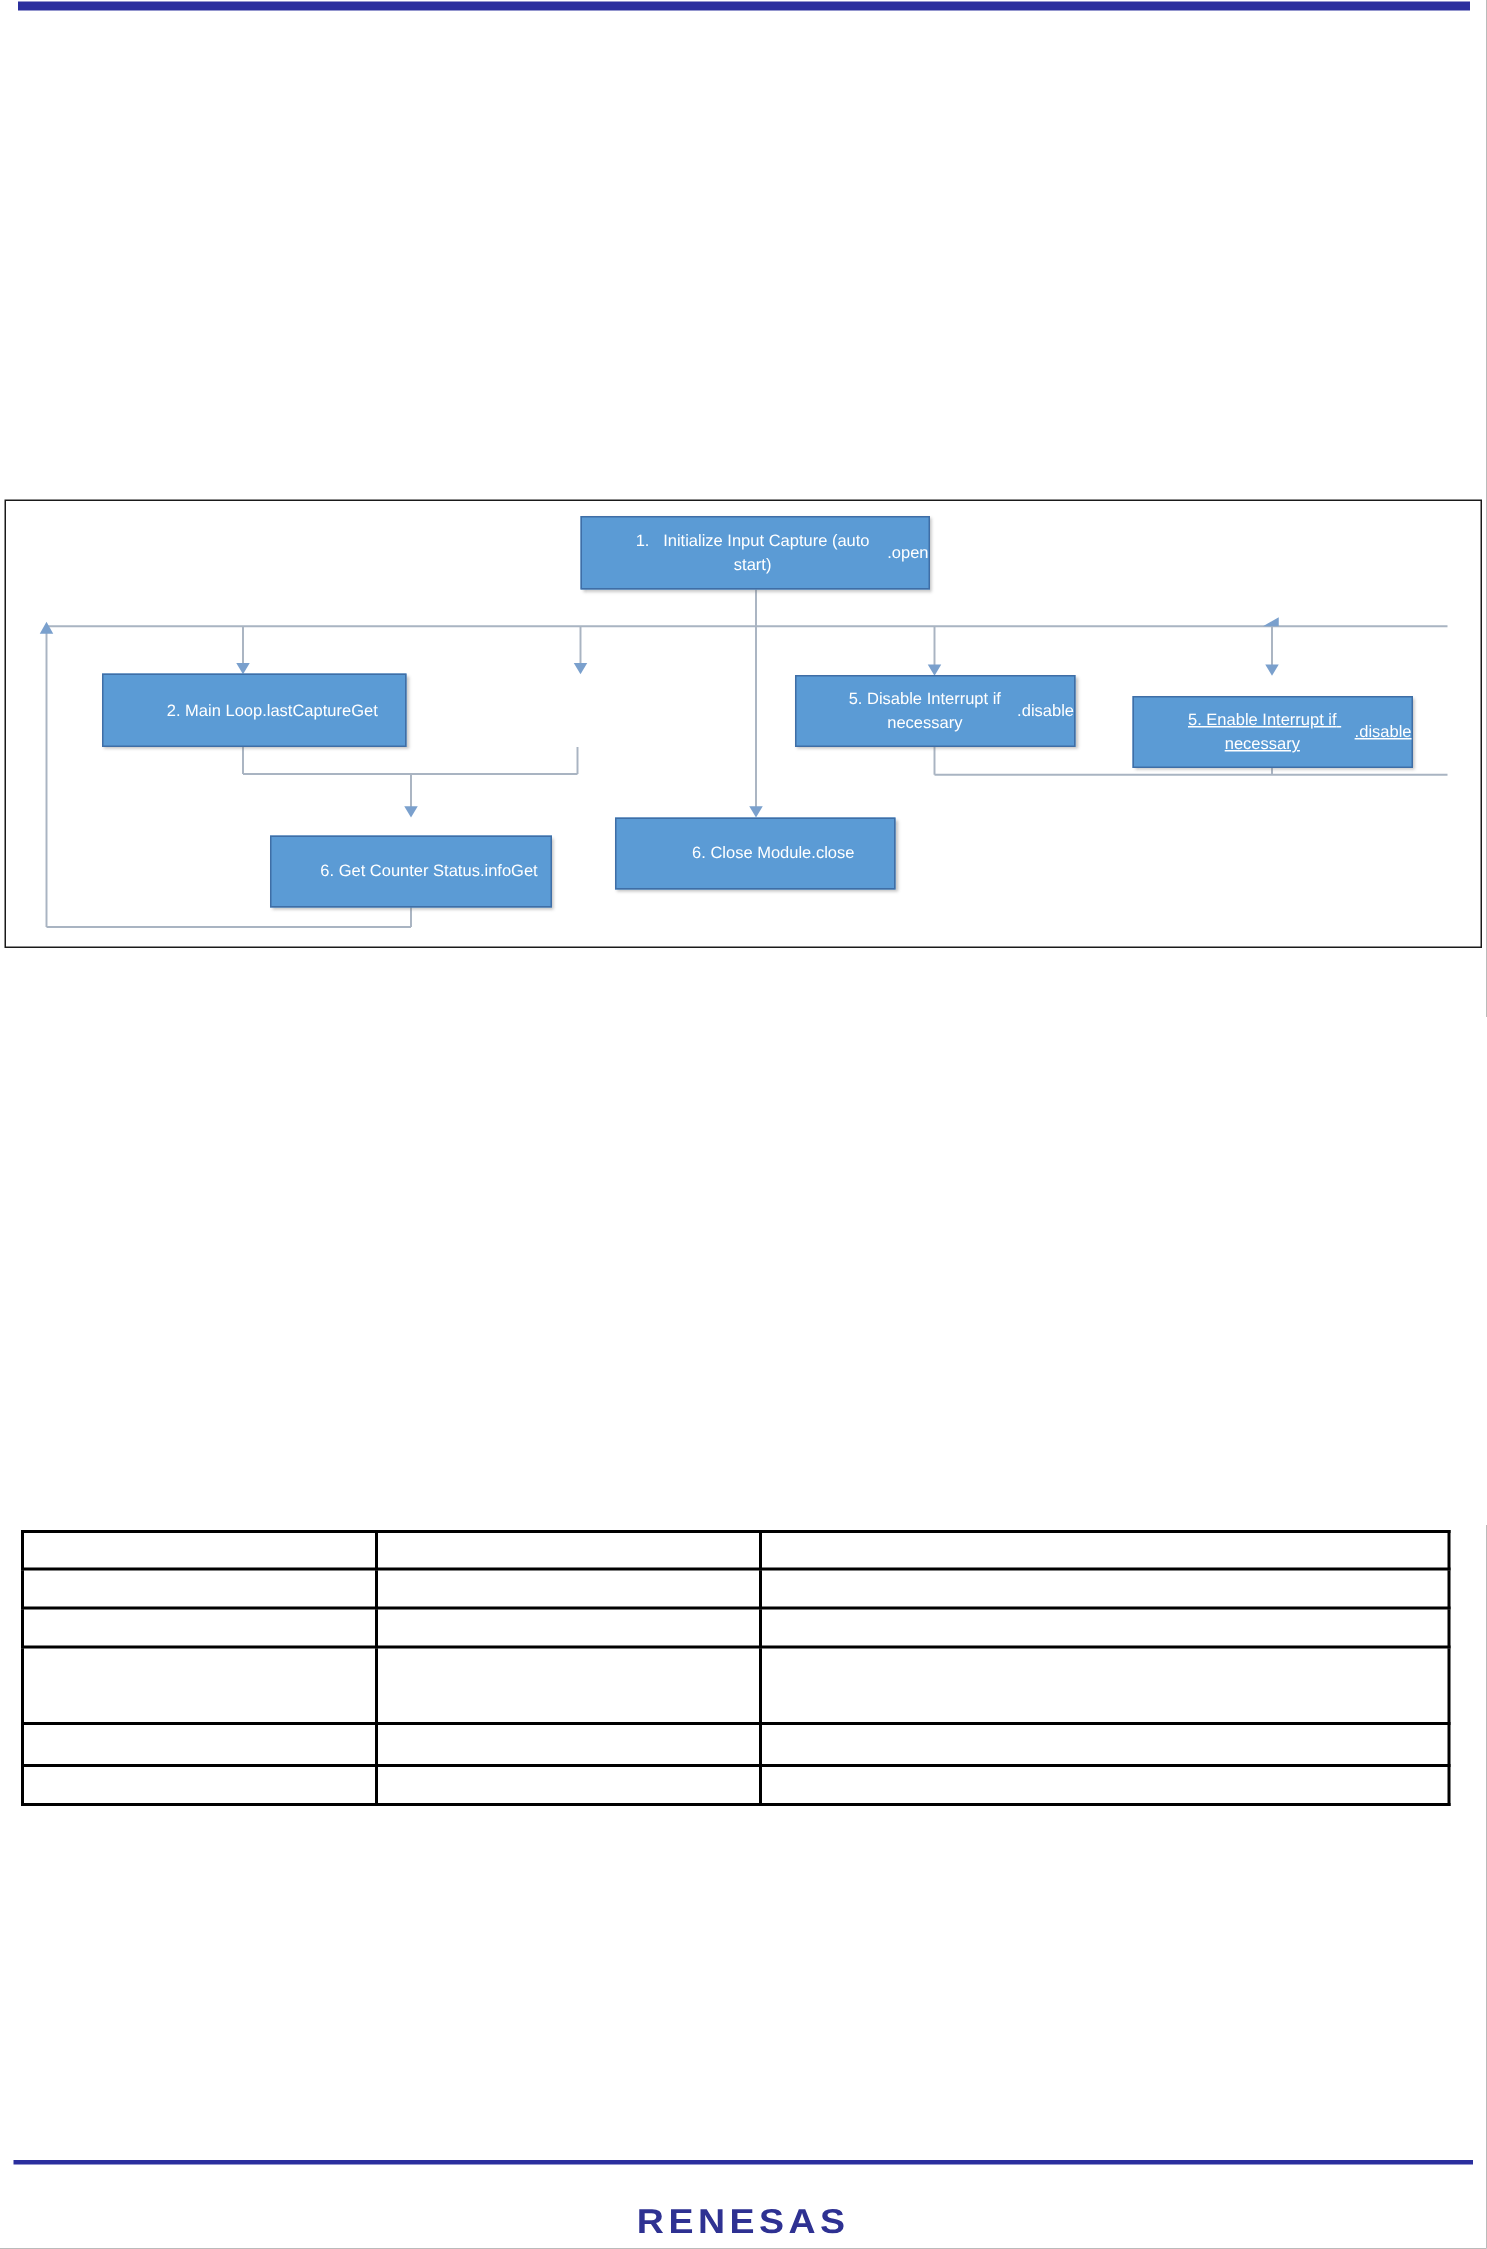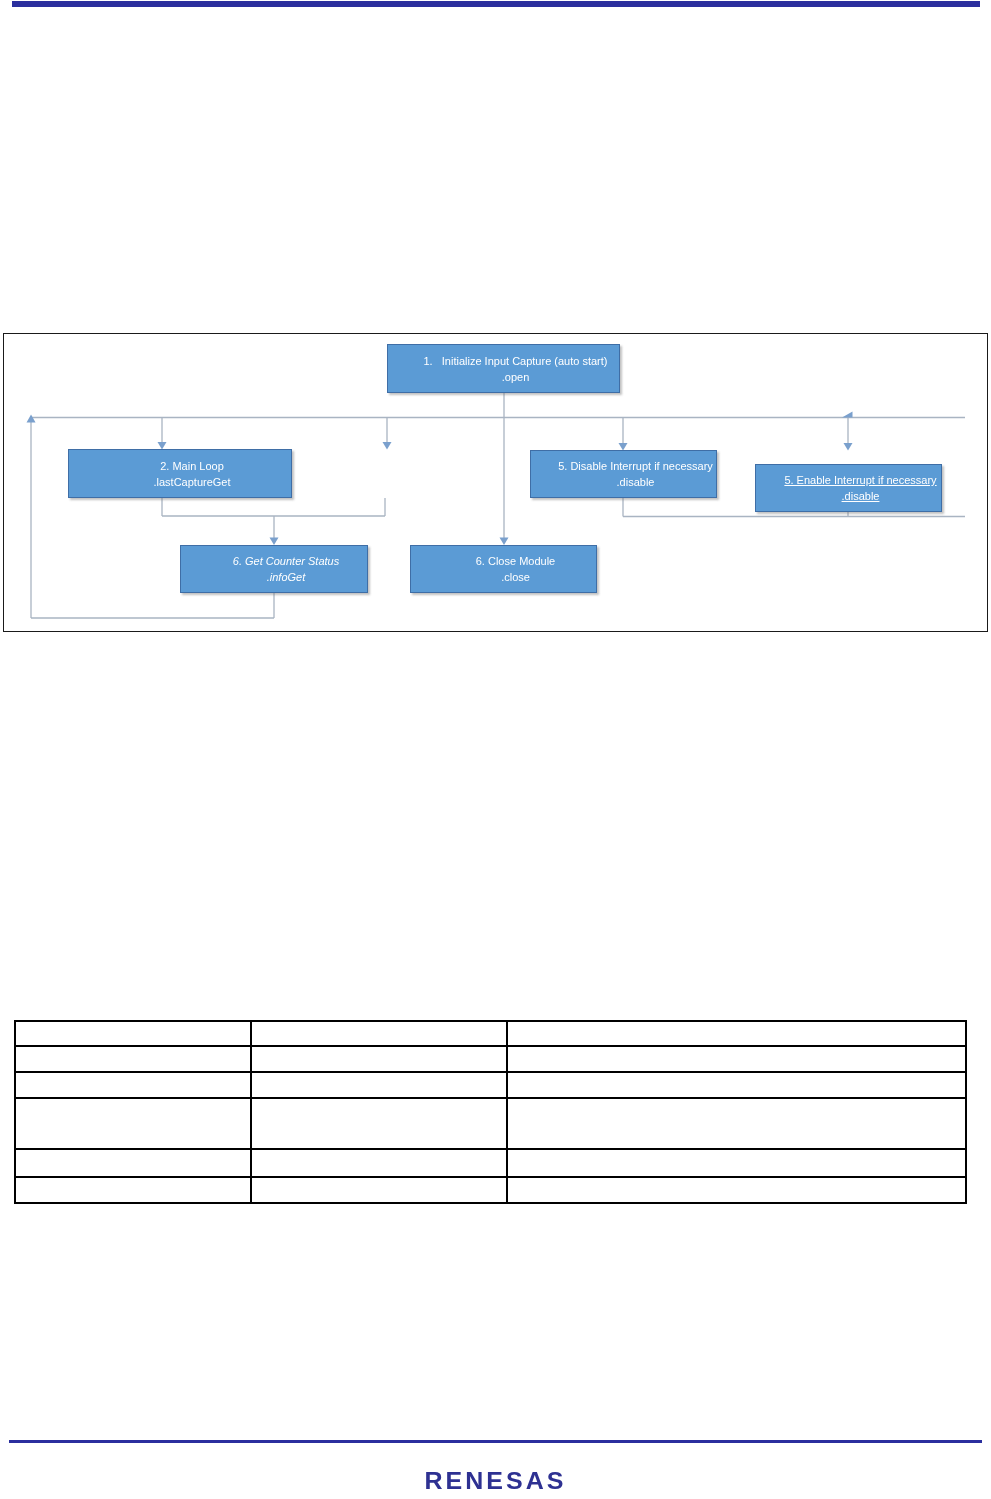--- a/index.html
+++ b/index.html
@@ -23,31 +23,31 @@
   .connectors{position:absolute;left:0;top:0;width:991px;height:1499px;pointer-events:none;}
   
   .node{
     position:absolute;
     background:var(--box-fill,#5b9bd5);
     border:1px solid var(--box-border,#3f6ea6);
     box-sizing:border-box;
     box-shadow:1.5px 1.5px 2px rgba(120,120,120,.45);
     color:var(--box-text,#ffffff);
     font-size:11px;line-height:16px;
-    display:flex;flex-direction:column;align-items:center;justify-content:center;
+    display:flex;flex-direction:row;align-items:center;justify-content:center;
     text-align:center;
     padding-left:24px;
   }
   .node .l1{white-space:pre-wrap;}
   .n1{left:387px;top:344px;width:233px;height:49px;}
-  .n2{left:68px; top:449px;width:224px;height:49px;}
+  .n2{left:68px; top:449px;width:203px;height:49px;}
   .n3{left:293px;top:449px;width:188px;height:49px;}
   .n4{left:530px;top:450px;width:187px;height:48px;}
   .n5{left:755px;top:464px;width:187px;height:48px;text-decoration:underline;}
-  .n6{left:180px;top:545px;width:188px;height:48px;font-style:italic;}
+  .n6{left:180px;top:557px;width:188px;height:48px;}
   .n7{left:410px;top:545px;width:187px;height:48px;}
   
   .data-table{
     position:absolute;left:14px;top:1020px;width:951px;height:184px;
     border-collapse:collapse;table-layout:fixed;
   }
   .data-table td{border:2px solid var(--table-border,#000);padding:0;}
   .rh-a{height:24px;} .rh-b{height:24px;} .rh-c{height:25px;}
   .rh-d{height:48px;} .rh-e{height:26px;} .rh-f{height:25px;}
   

